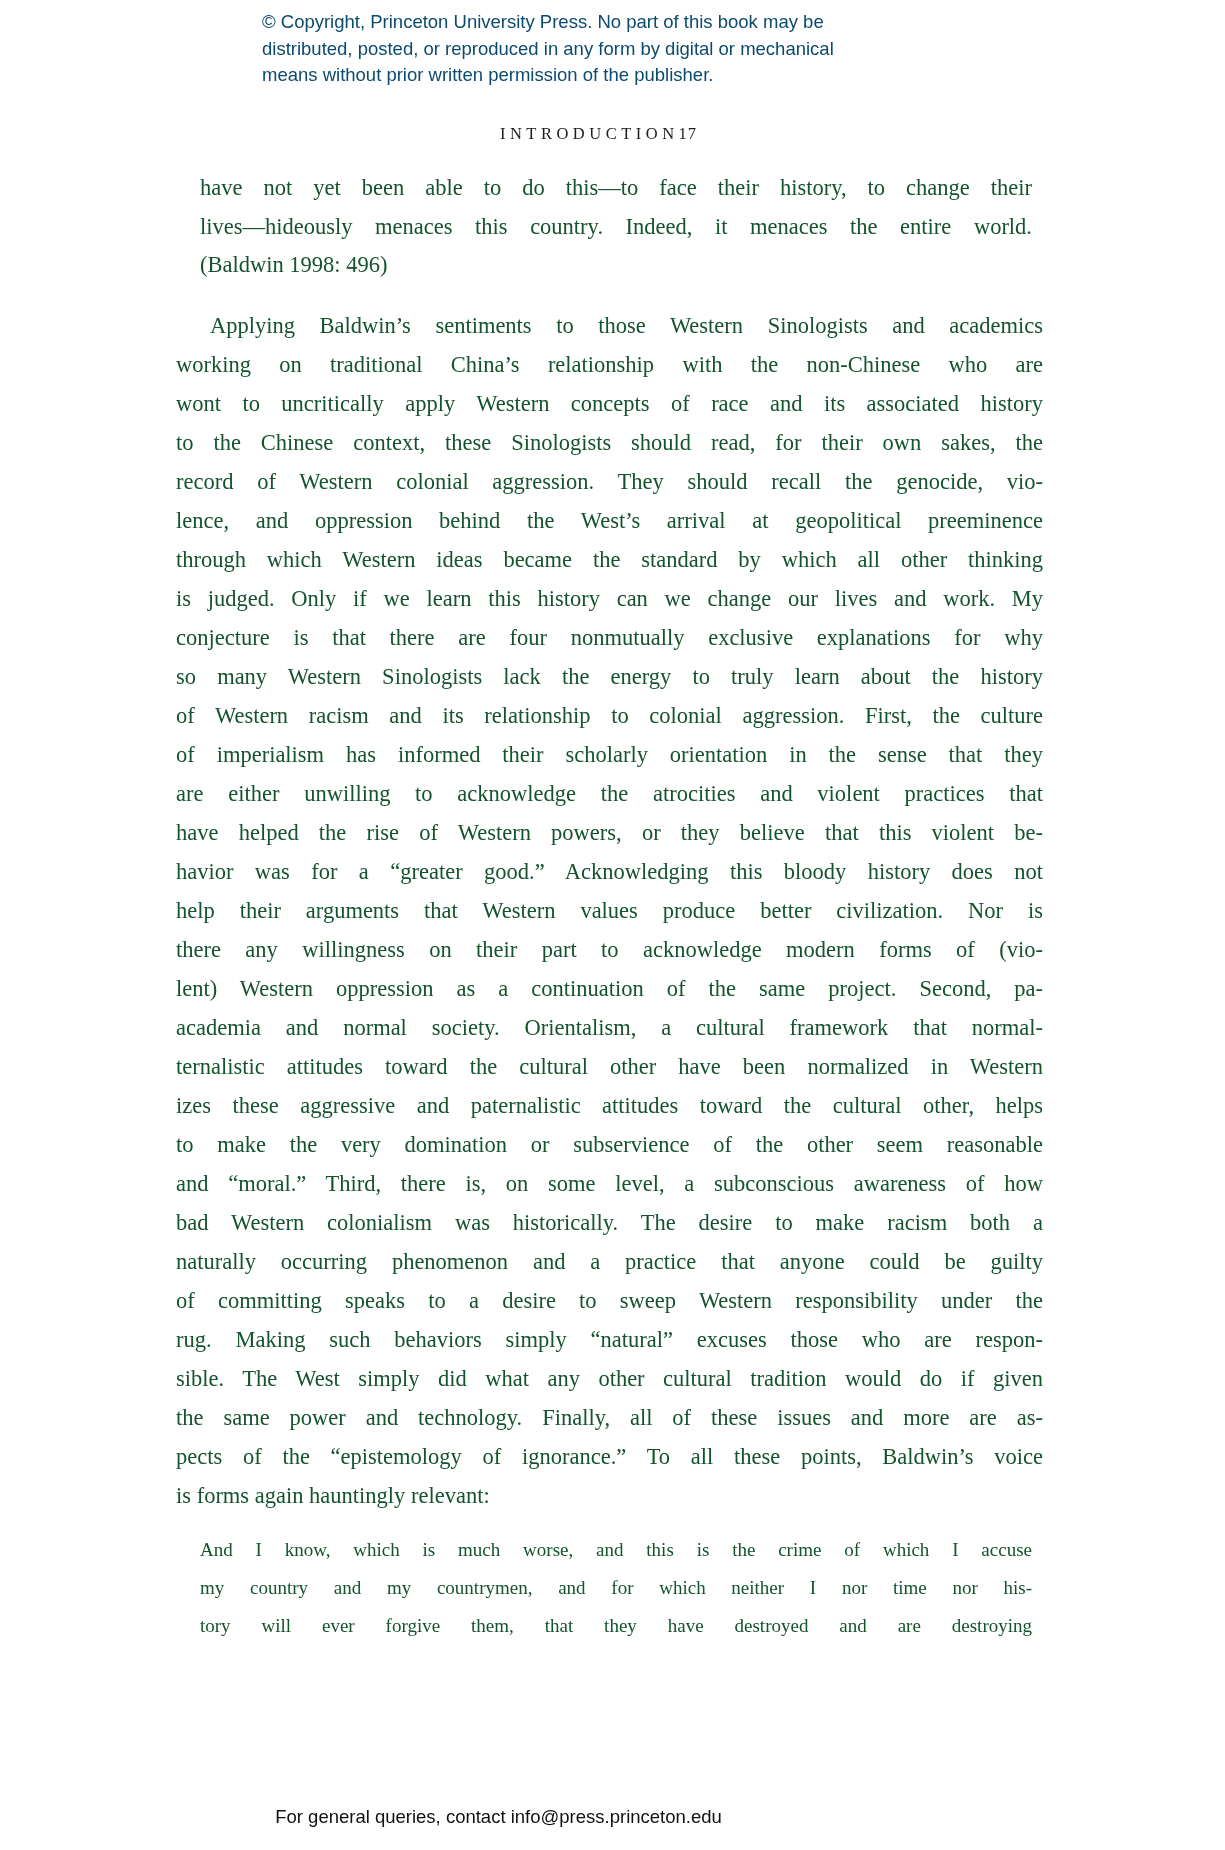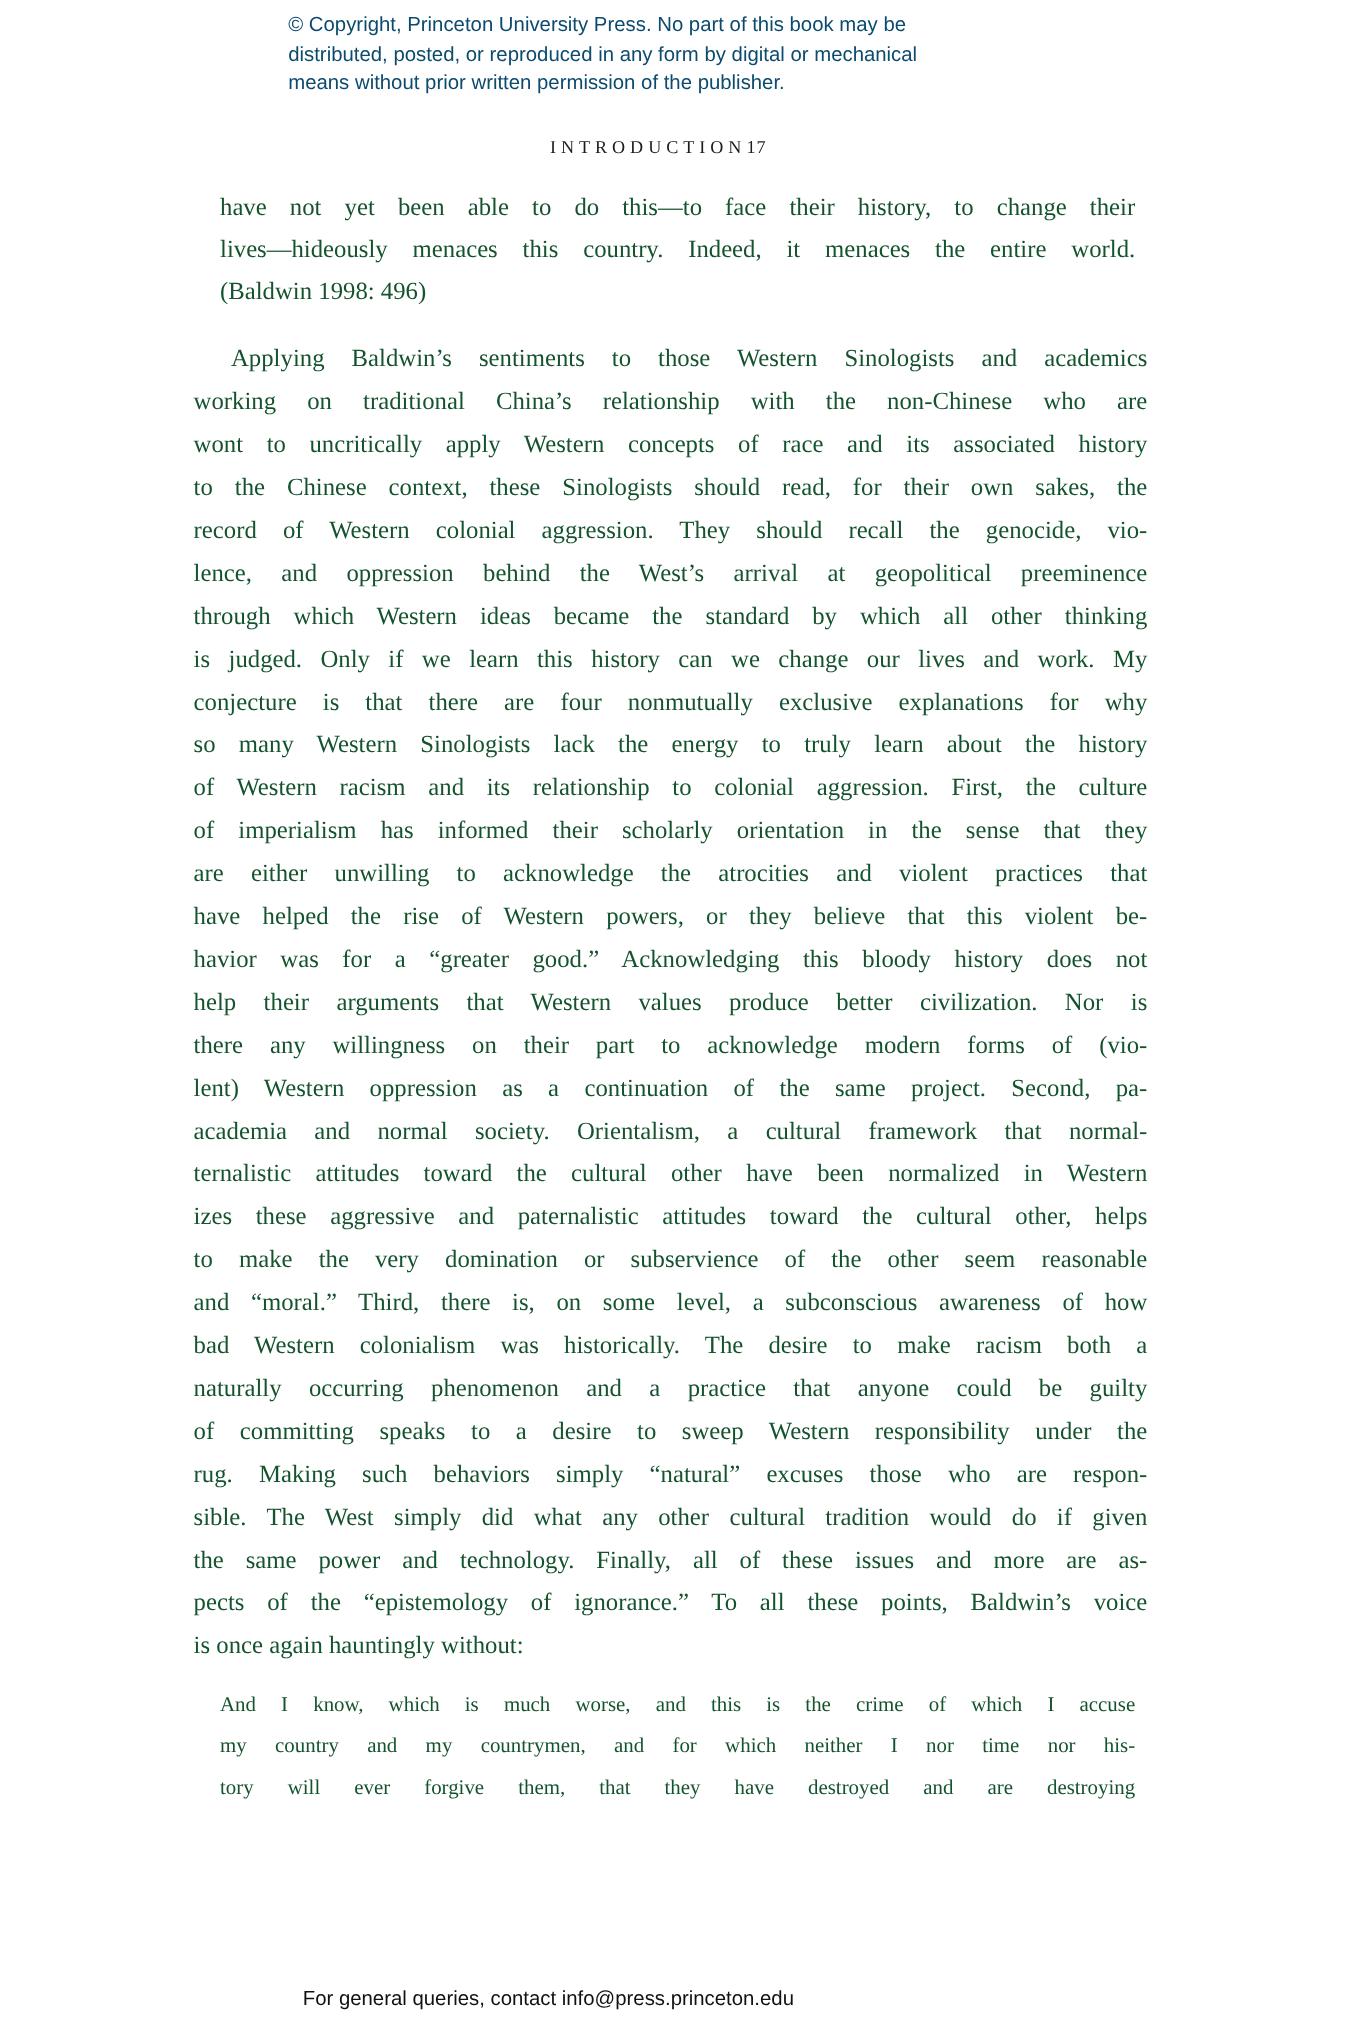--- a/index.html
+++ b/index.html
@@ -147,21 +147,21 @@
       <div class="line">izes these aggressive and paternalistic attitudes toward the cultural other, helps</div>
       <div class="line">to make the very domination or subservience of the other seem reasonable</div>
       <div class="line">and “moral.” Third, there is, on some level, a subconscious awareness of how</div>
       <div class="line">bad Western colonialism was historically. The desire to make racism both a</div>
       <div class="line">naturally occurring phenomenon and a practice that anyone could be guilty</div>
       <div class="line">of committing speaks to a desire to sweep Western responsibility under the</div>
       <div class="line">rug. Making such behaviors simply “natural” excuses those who are respon-</div>
       <div class="line">sible. The West simply did what any other cultural tradition would do if given</div>
       <div class="line">the same power and technology. Finally, all of these issues and more are as-</div>
       <div class="line">pects of the “epistemology of ignorance.” To all these points, Baldwin’s voice</div>
-      <div class="line">is once again hauntingly without:</div>
+      <div class="line">is forms again hauntingly relevant:</div>
     </div>
 
   <div class="serif-block quote-2">
       <div class="line">And I know, which is much worse, and this is the crime of which I accuse</div>
       <div class="line">my country and my countrymen, and for which neither I nor time nor his-</div>
       <div class="line">tory will ever forgive them, that they have destroyed and are destroying</div>
     </div>
 
   <div class="footer-note">For general queries, contact info@press.princeton.edu</div>
 

